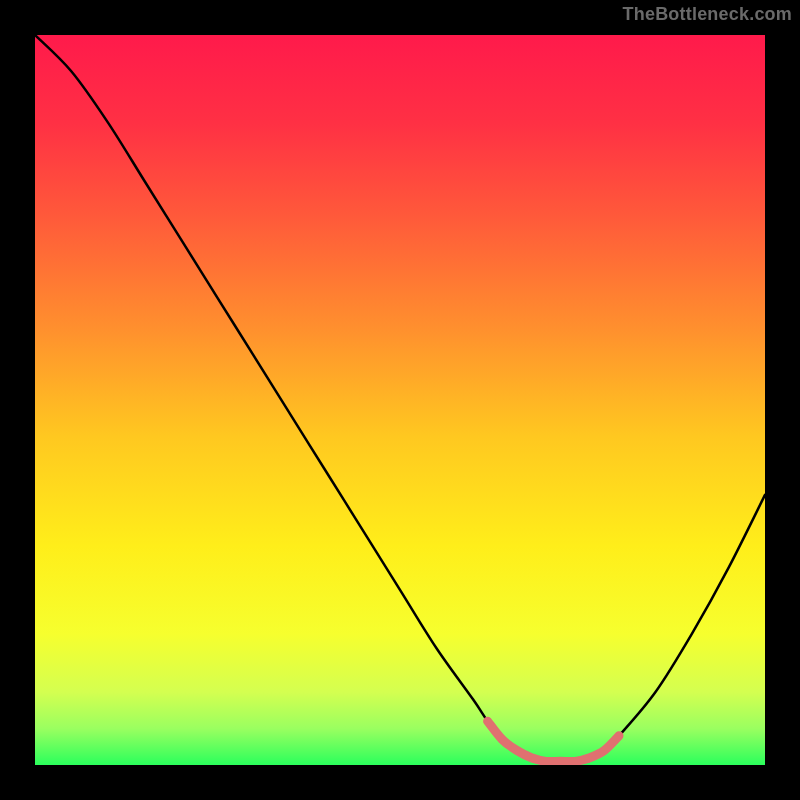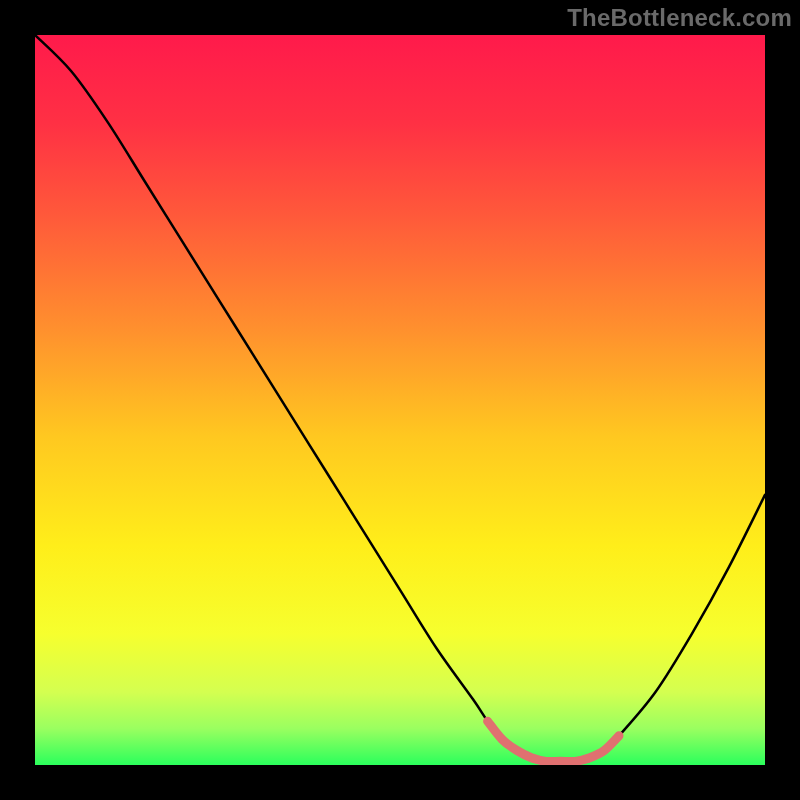--- a/index.html
+++ b/index.html
@@ -13,21 +13,21 @@
   .chart-container {
     position: relative;
     width: 800px;
     height: 800px;
   }
   .watermark {
     position: absolute;
     top: 4px;
     right: 8px;
     font-family: Arial, Helvetica, sans-serif;
-    font-size: 24px;
+    font-size: 18px;
     font-weight: 600;
     color: #6a6a6a;
     letter-spacing: 0.2px;
   }
   .plot-area {
     position: absolute;
     left: 35px;
     top: 35px;
     width: 730px;
     height: 730px;

